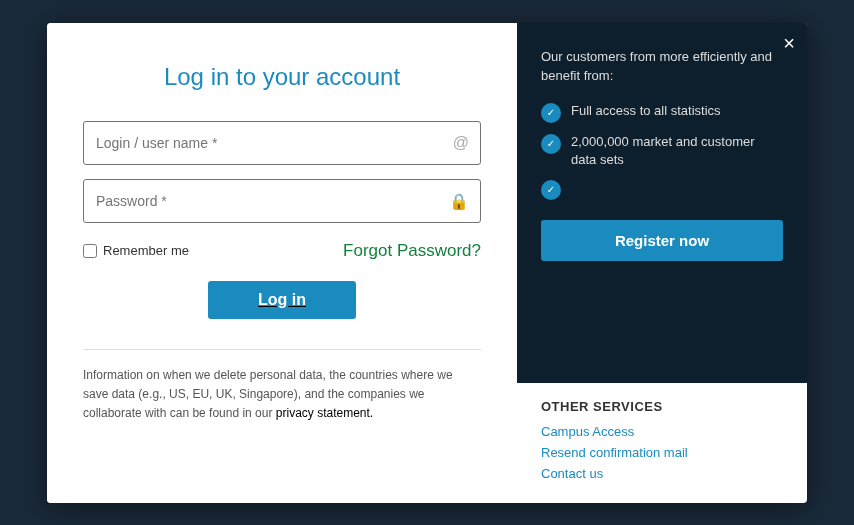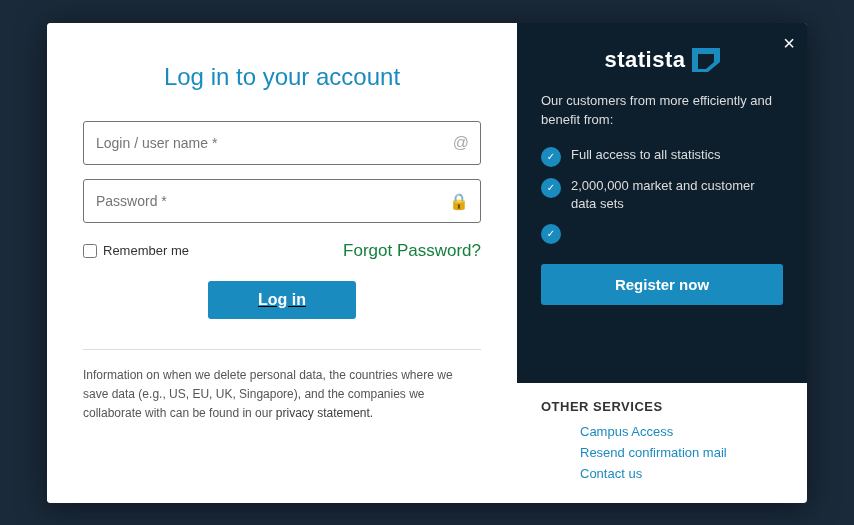--- a/index.html
+++ b/index.html
@@ -106,21 +106,21 @@
       border: none;
       border-top: 1px solid #ddd;
       margin-bottom: 16px;
     }
     .privacy-text {
       font-size: 12px;
       color: #555;
       line-height: 1.6;
     }
     .privacy-link {
-      color: #404040;
+      color: #000000;
       text-decoration: none;
       cursor: pointer;
       text-align: right;
     }
     
     .right-panel {
       width: 290px;
       background: #0d1f2d;
       color: #fff;
       display: flex;
@@ -211,21 +211,20 @@
       text-transform: uppercase;
       letter-spacing: 0.5px;
     }
     .service-link {
       display: block;
       font-size: 13px;
       color: #1a8bbf;
       text-decoration: none;
       margin-bottom: 6px;
       cursor: pointer;
-      margin-left: 39px;
     }
   </style>
 </head>
 <body>
 
 <div class="modal">
 
   <div class="left-panel">
     <h1>Log in to your account</h1>
 
@@ -254,27 +253,20 @@
     <hr class="privacy-divider">
     <p class="privacy-text">
       <span>Information on when we delete personal data, the countries where we save data (e.g., US, EU, UK, Singapore), and the companies we collaborate with can be found in our </span><a class="privacy-link">privacy statement.</a>
     </p>
   </div>
 
   <div class="right-panel">
     <button class="close-btn">×</button>
 
     <div class="right-top">
-      <div class="statista-logo">
-        <span class="statista-name">statista</span>
-        <svg width="28" height="24" viewBox="0 0 28 24">
-          <polygon points="0,0 28,0 28,14 16,24 0,24" fill="#1a8bbf"></polygon>
-          <polygon points="6,6 22,6 22,14 14,21 6,21" fill="#0d1f2d"></polygon>
-        </svg>
-      </div>
 
       <p class="right-subtitle">Our customers from more efficiently and benefit from:</p>
 
       <ul class="benefit-list">
         <li class="benefit-item">
           <span class="check-icon">✓</span>
           <span>Full access to all statistics</span>
         </li>
         <li class="benefit-item">
           <span class="check-icon">✓</span>

